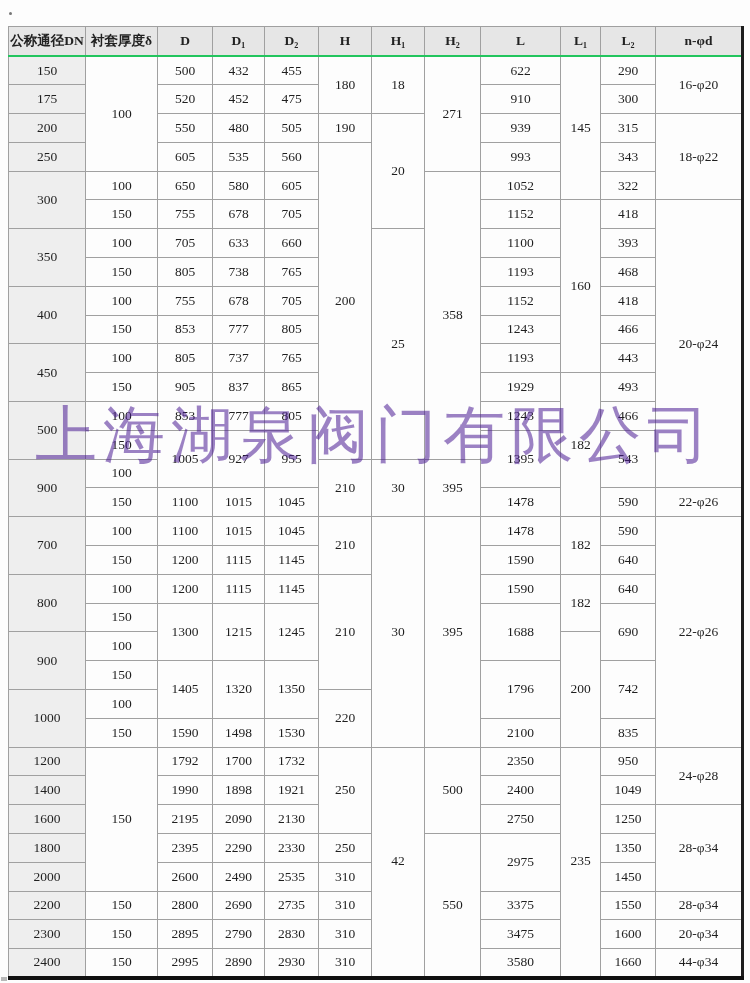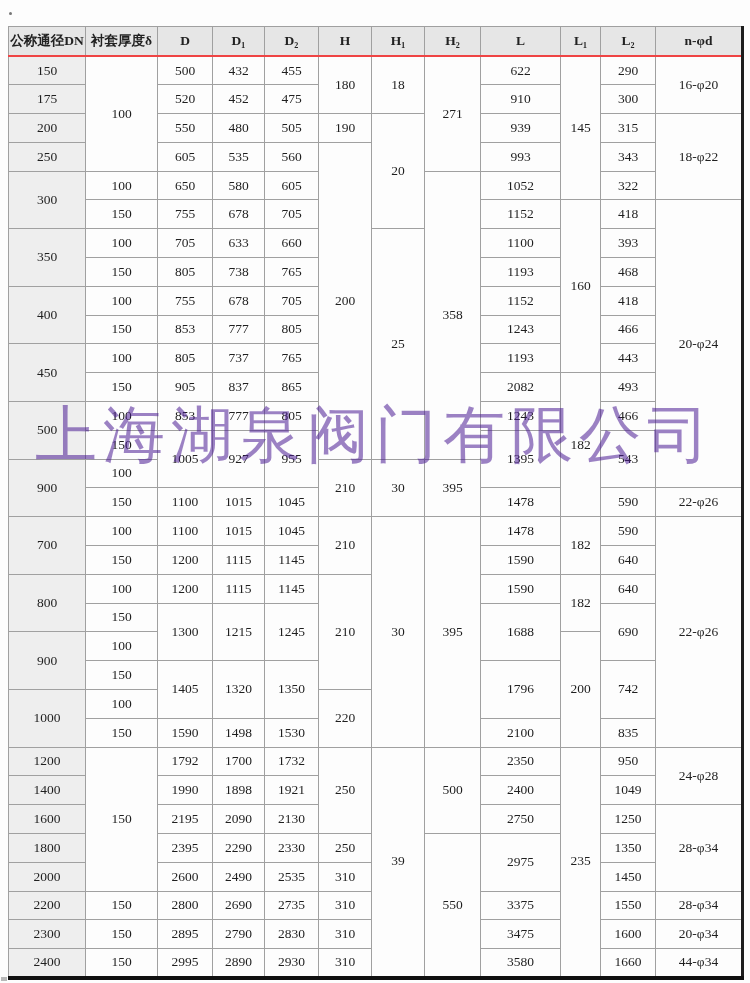--- a/index.html
+++ b/index.html
@@ -5,21 +5,21 @@
   html,body{margin:0;padding:0;width:750px;height:983px;background:#ffffff;overflow:hidden;}
   body{font-family:"Liberation Serif","DejaVu Serif",serif;-webkit-font-smoothing:antialiased;}
   .page{position:absolute;left:0;top:0;width:750px;height:983px;background:#fdfdfd;}
   .speck{position:absolute;left:9px;top:12px;width:3px;height:3px;background:#777;border-radius:50%;}
   .speck2{position:absolute;left:1px;top:977px;width:6px;height:4px;background:#8a8a8a;opacity:.6;}
   .table-wrap{position:absolute;left:8px;top:26px;}
   table{border-collapse:collapse;table-layout:fixed;width:734px;
         border:1px solid #4a4a4a;border-right:3px solid #1d1d1d;border-bottom:4px solid #101010;}
   th,td{border:1px solid #a0a0a0;text-align:center;vertical-align:middle;
         padding:0;color:#1f1f1f;font-size:13.5px;line-height:1.05;overflow:hidden;}
-  thead th{background:#e6e6e6;font-weight:bold;height:28px;border-bottom:2px solid #ef4444;color:#222;}
+  thead th{background:#e6e6e6;font-weight:bold;height:28px;border-bottom:2px solid #22c55e;color:#222;}
   tbody tr{height:28.8px;}
   td.c-dn{background:#eeeeee;}
   .watermark{position:absolute;left:0;top:393px;width:750px;text-align:center;
              font-size:62px;letter-spacing:6px;color:#4c1d95;opacity:.55;font-weight:400;
              white-space:nowrap;pointer-events:none;font-family:"Liberation Serif","DejaVu Serif",serif;}
 </style>
 </head>
 <body>
 
 <div class="page">
@@ -163,21 +163,21 @@
             <td class="c-d1">737</td>
             <td class="c-d2">765</td>
             <td class="c-l">1193</td>
             <td class="c-l2">443</td>
           </tr>
           <tr>
             <td class="c-liner">150</td>
             <td class="c-d">905</td>
             <td class="c-d1">837</td>
             <td class="c-d2">865</td>
-            <td class="c-l">2082</td>
+            <td class="c-l">1929</td>
             <td rowspan="5" class="c-l1">182</td>
             <td class="c-l2">493</td>
           </tr>
           <tr>
             <td rowspan="2" class="c-dn">500</td>
             <td class="c-liner">100</td>
             <td class="c-d">853</td>
             <td class="c-d1">777</td>
             <td class="c-d2">805</td>
             <td class="c-l">1243</td>
@@ -274,21 +274,21 @@
             <td class="c-l">2100</td>
             <td class="c-l2">835</td>
           </tr>
           <tr>
             <td class="c-dn">1200</td>
             <td rowspan="5" class="c-liner">150</td>
             <td class="c-d">1792</td>
             <td class="c-d1">1700</td>
             <td class="c-d2">1732</td>
             <td rowspan="3" class="c-h">250</td>
-            <td rowspan="8" class="c-h1">39</td>
+            <td rowspan="8" class="c-h1">42</td>
             <td rowspan="3" class="c-h2">500</td>
             <td class="c-l">2350</td>
             <td rowspan="8" class="c-l1">235</td>
             <td class="c-l2">950</td>
             <td rowspan="2" class="c-nd">24-φ28</td>
           </tr>
           <tr>
             <td class="c-dn">1400</td>
             <td class="c-d">1990</td>
             <td class="c-d1">1898</td>

